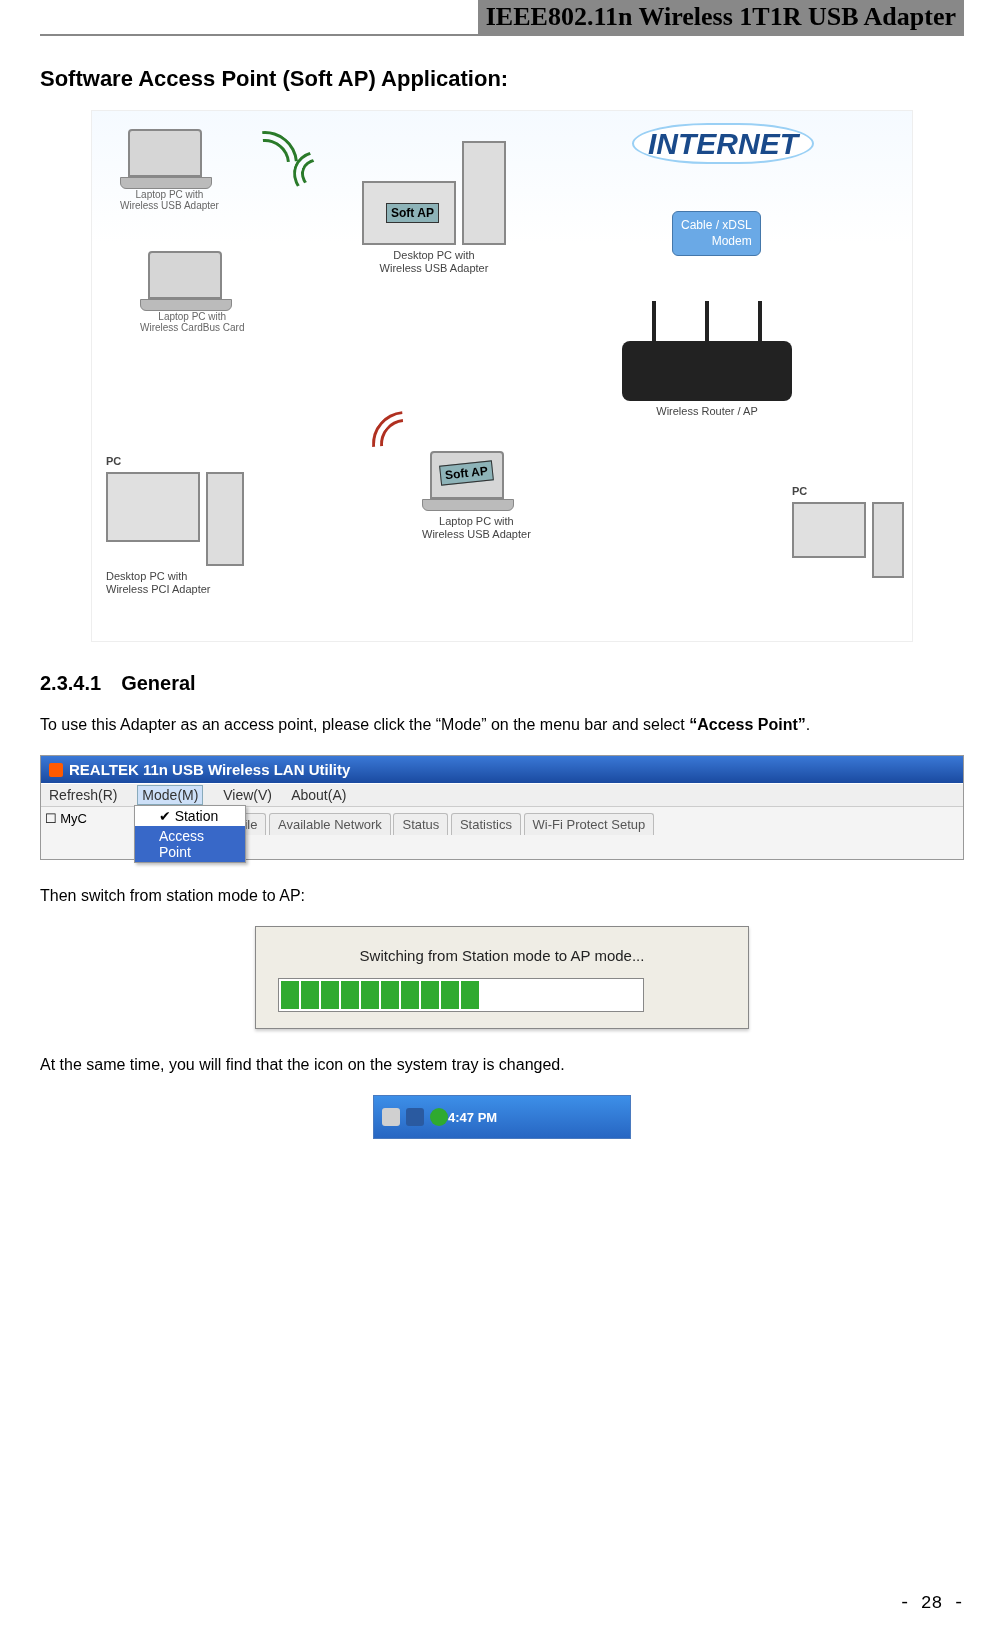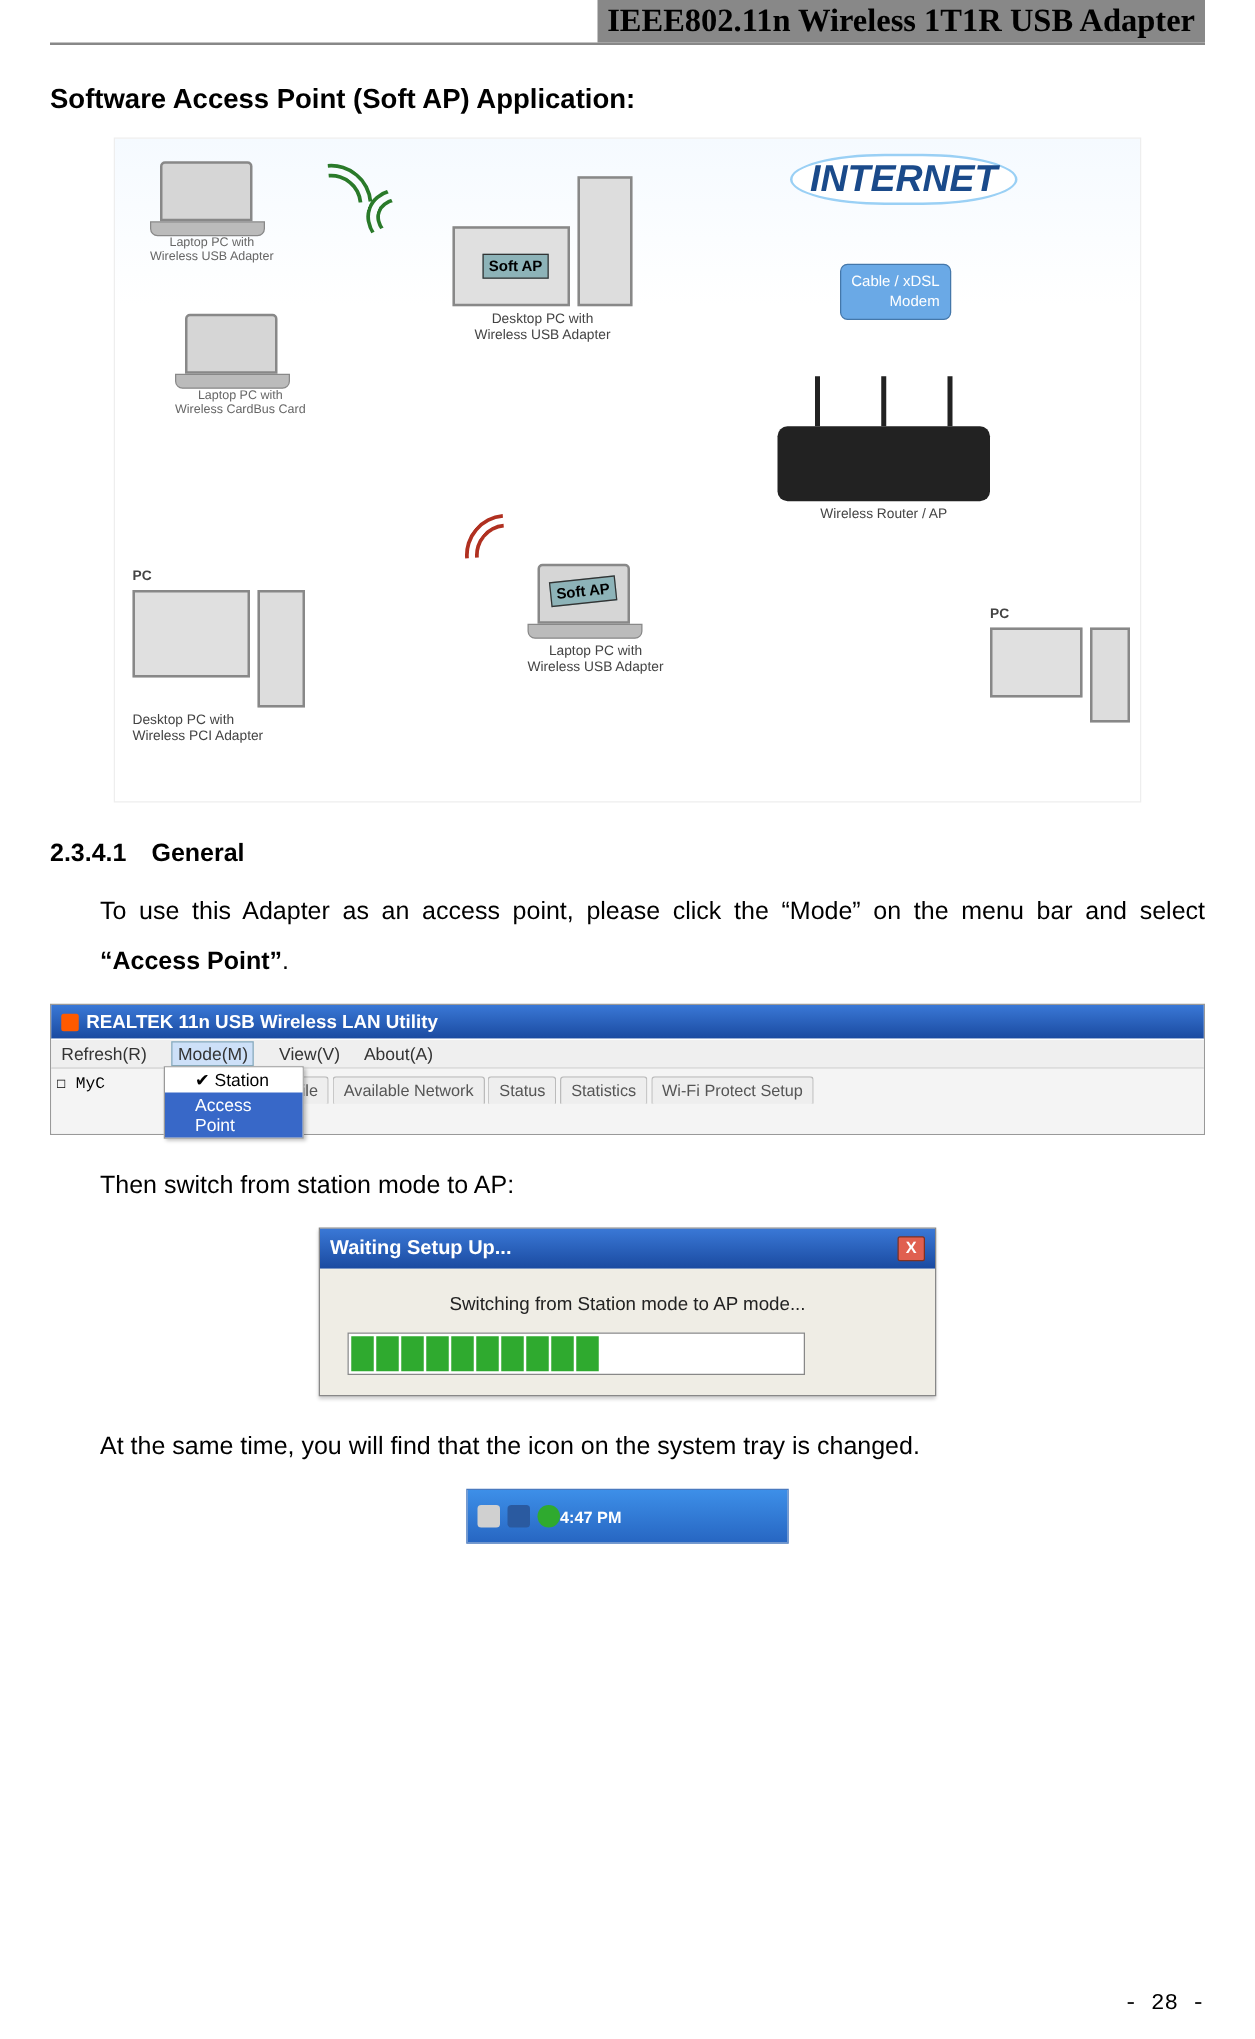--- a/index.html
+++ b/index.html
@@ -123,24 +123,23 @@
     border-color: #2a7a2a transparent transparent transparent;
     border-radius: 50%;
   }
   .sub-heading {
     font-weight: bold;
     font-size: 20px;
     margin-top: 30px;
     margin-bottom: 14px;
   }
   .body-text {
-    font-size: 20px;
+    font-size: 16px;
     line-height: 2.0;
     text-align: justify;
-    margin-left: 40px;
   }
   .screenshot-window {
     border: 1px solid #999;
     margin: 14px 0 20px 0;
   }
   .win-title {
     background: linear-gradient(180deg, #3a78d6 0%, #1a4aa0 100%);
     color: #fff;
     font-weight: bold;
     font-size: 15px;
@@ -162,23 +161,22 @@
   }
   .menu-bar span { margin-right: 16px; }
   .util-body {
     display: flex;
     height: 52px;
     background: #f4f4f4;
     font-size: 13px;
   }
   .tree-pane {
     width: 100px;
-    border-right: 2px solid #4c1d95;
+    border-right: 5px solid #4c1d95;
     padding: 4px;
-    font-family: Liberation Mono, monospace;
   }
   .mode-menu {
     position: relative;
     width: 110px;
     background: #fff;
     border: 1px solid #999;
     box-shadow: 2px 2px 3px rgba(0,0,0,0.25);
     font-size: 14px;
   }
   .mode-menu .mi {
@@ -422,24 +420,20 @@
         <span class="tab">Status</span>
         <span class="tab">Statistics</span>
         <span class="tab">Wi-Fi Protect Setup</span>
       </div>
     </div>
   </div>
 
   <div class="body-text">Then switch from station mode to AP:</div>
 
   <div class="waiting-window">
-    <div class="waiting-title">
-      <span>Waiting Setup Up...</span>
-      <span class="close-btn">X</span>
-    </div>
     <div class="waiting-body">
       <div class="msg">Switching from Station mode to AP mode...</div>
       <div class="progress">
         <div class="seg"></div>
           <div class="seg"></div>
           <div class="seg"></div>
           <div class="seg"></div>
         <div class="seg"></div>
           <div class="seg"></div>
           <div class="seg"></div>

